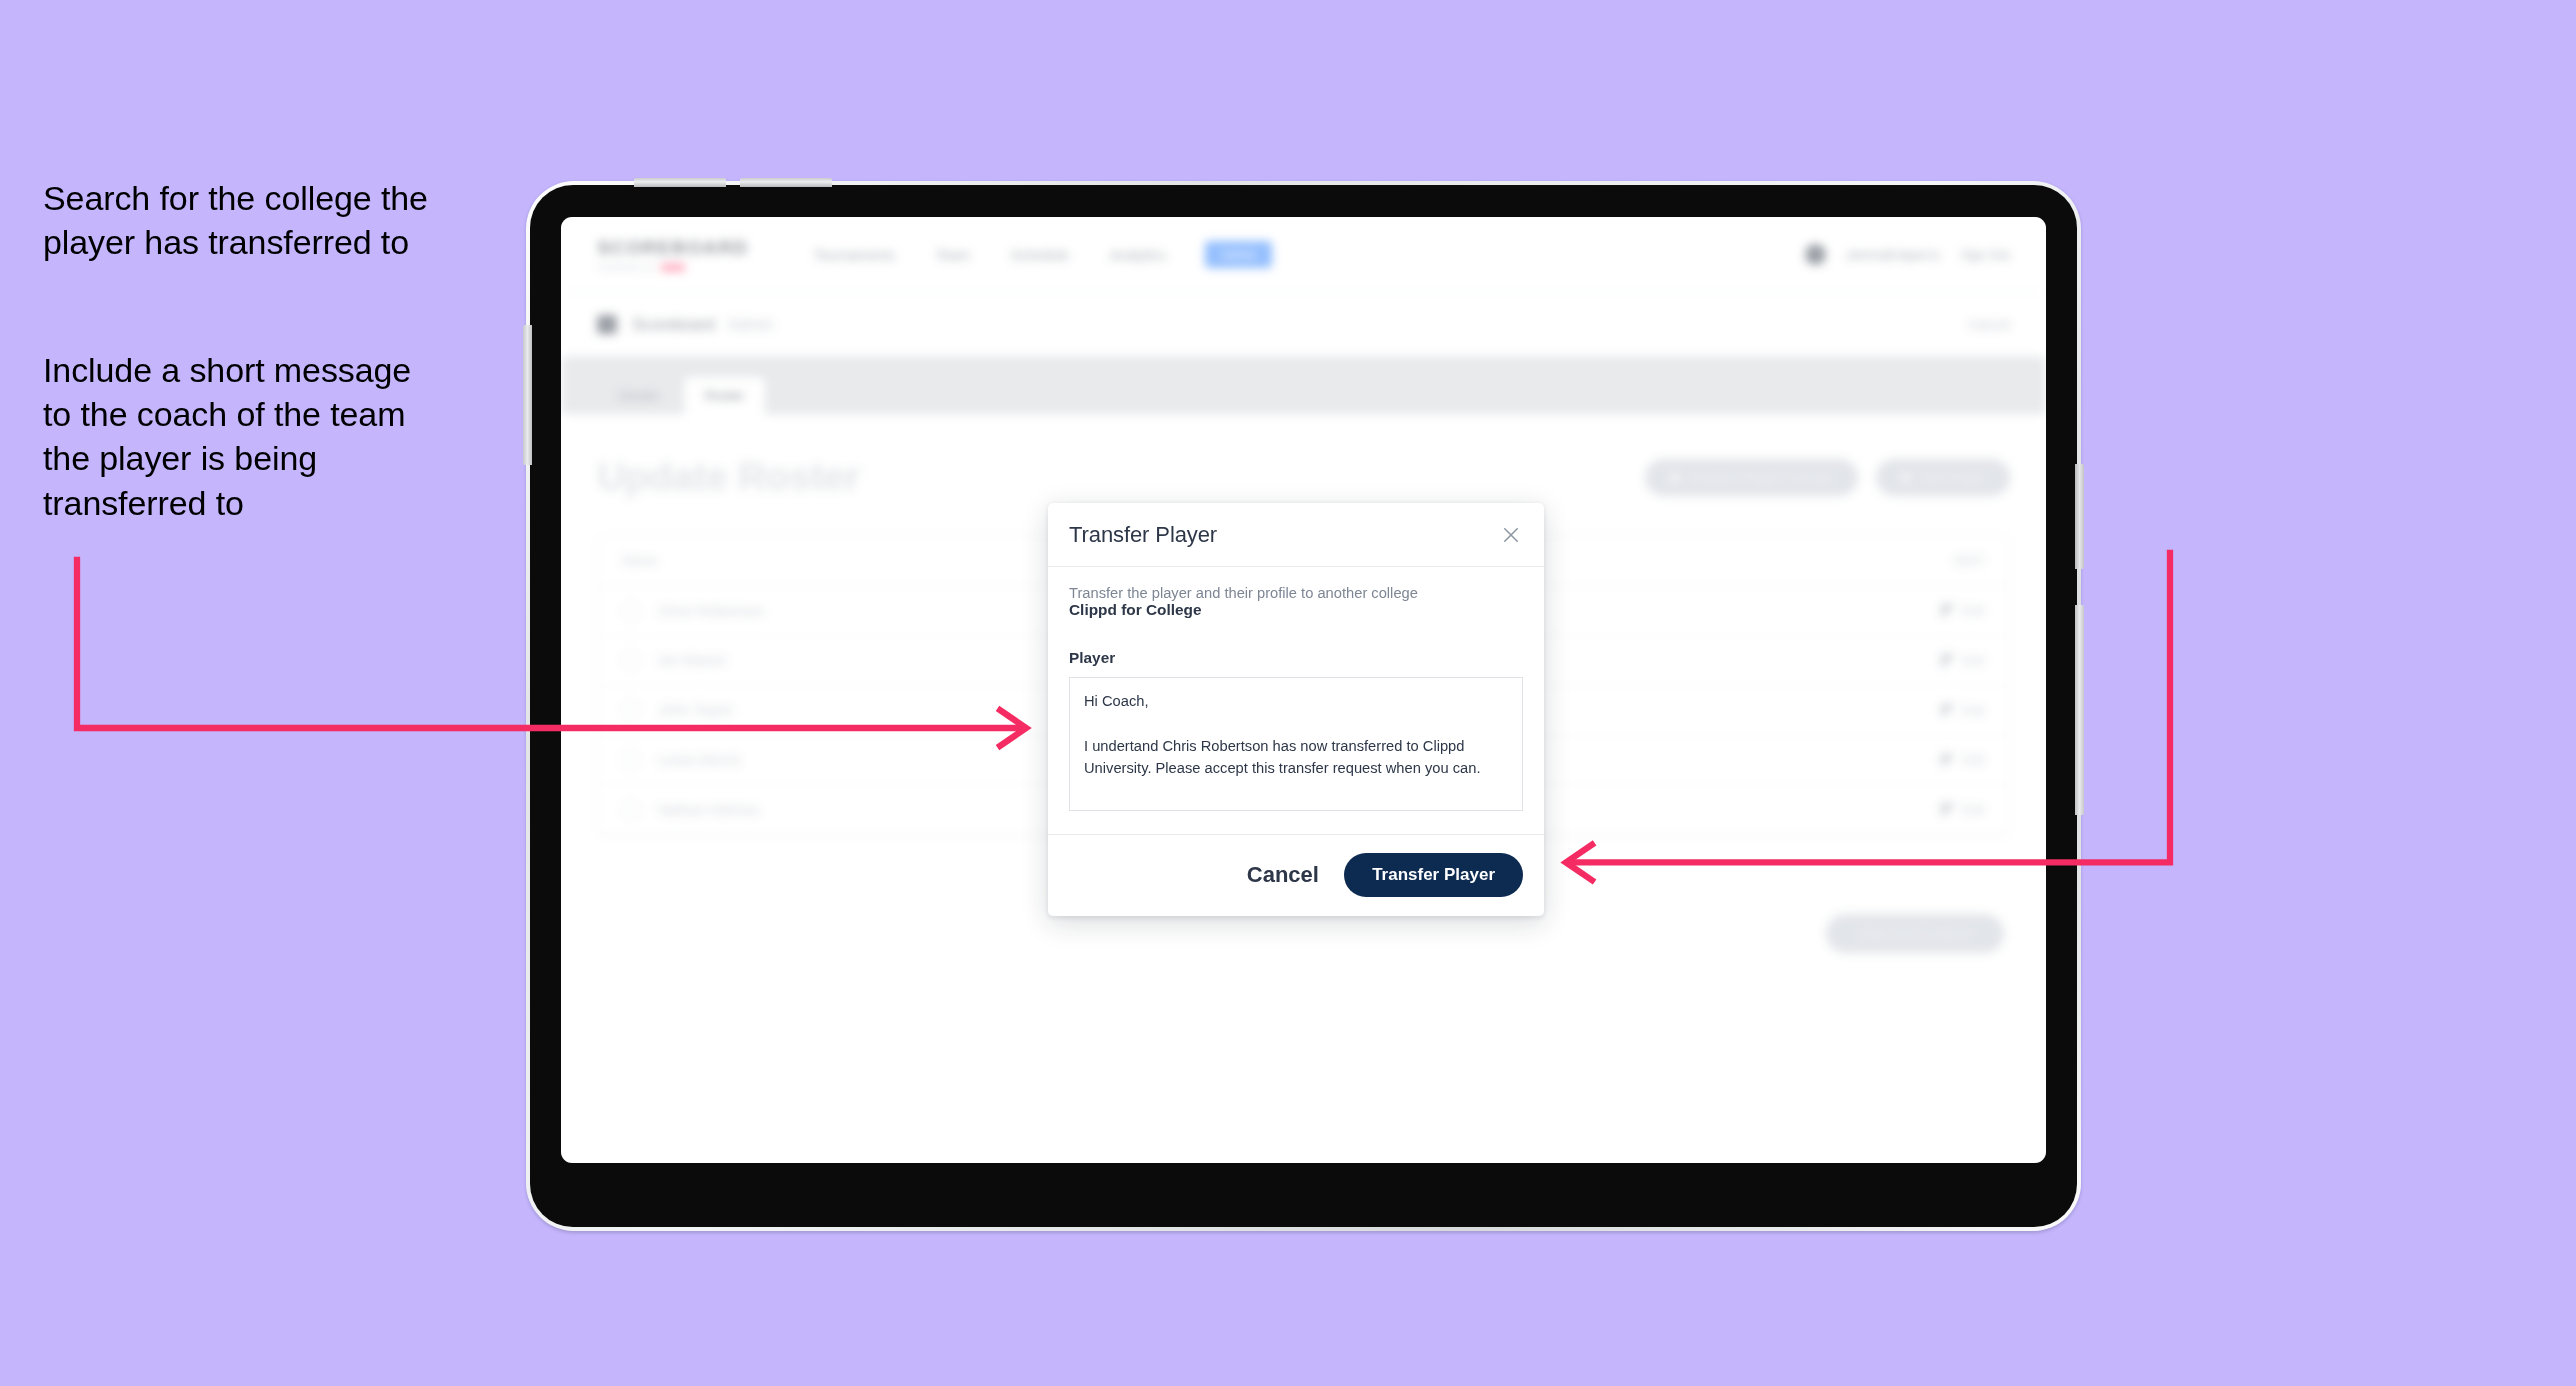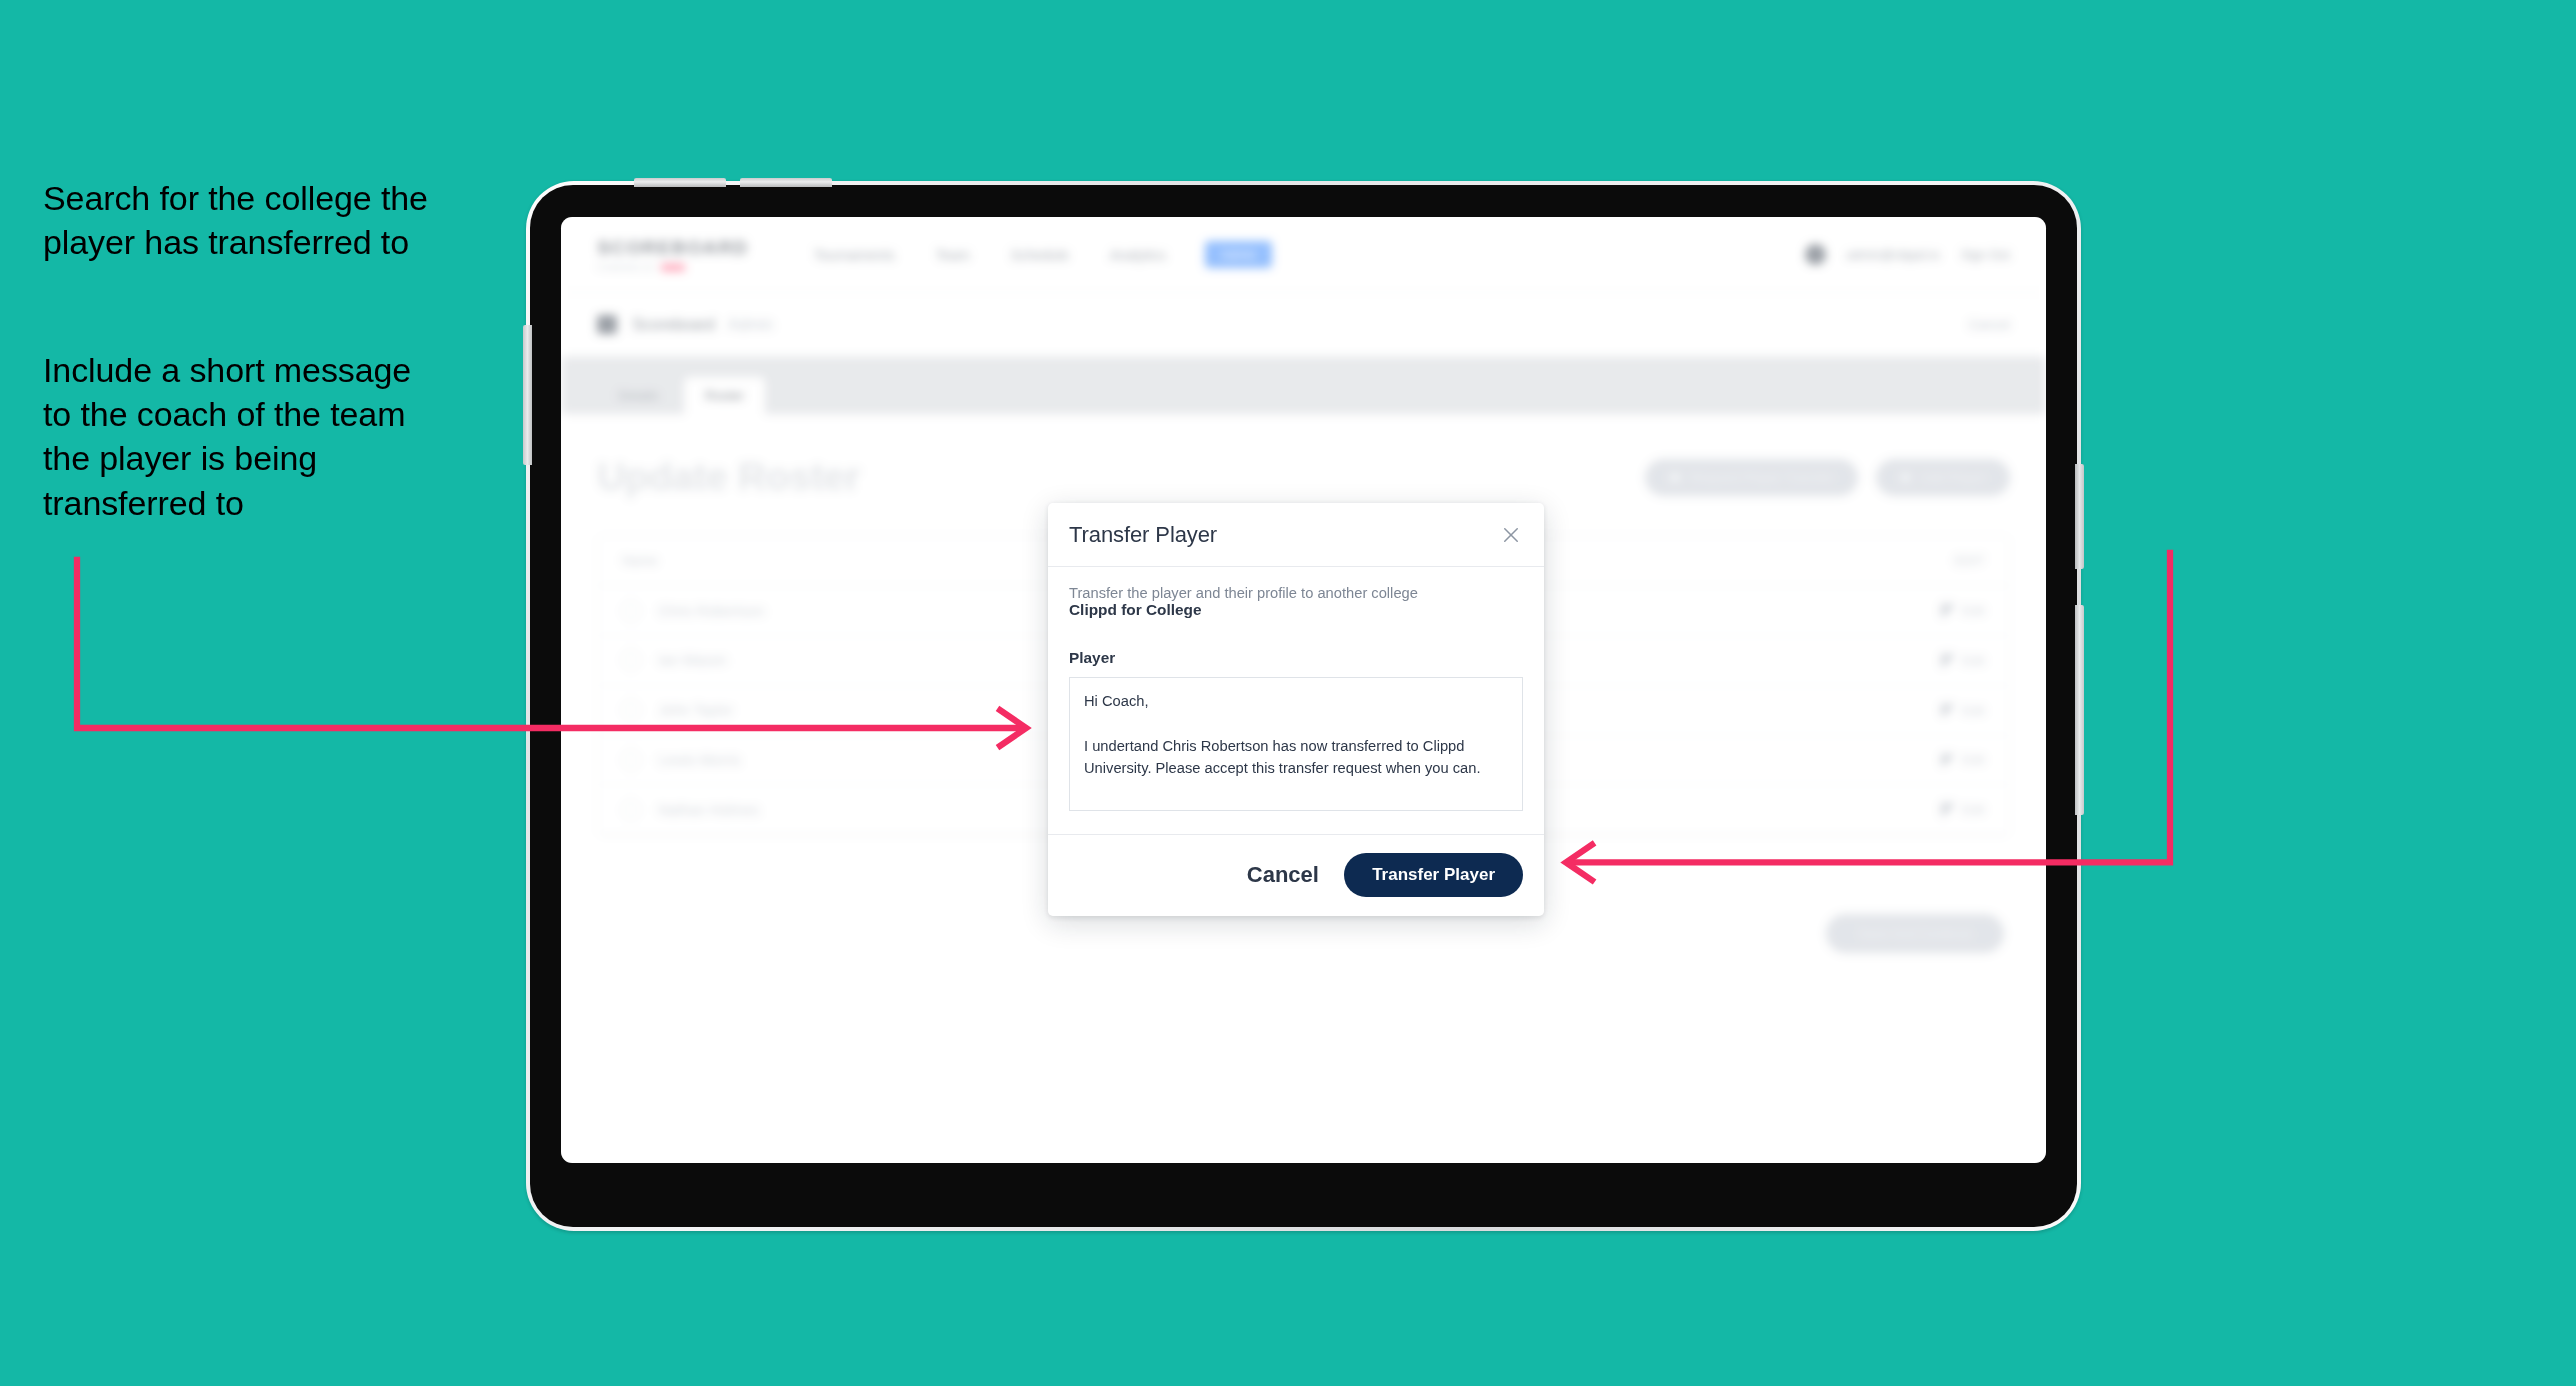--- a/index.html
+++ b/index.html
@@ -9,21 +9,21 @@
     height: 1386px;
     background: #ffffff;
     font-family: "Liberation Sans", sans-serif;
     overflow: hidden;
   }
 
   #stage {
     position: relative;
     width: 2576px;
     height: 1386px;
-    background: #14b8a6;
+    background: #c4b5fd;
   }
 
   
   .annotation-text {
     position: absolute;
     color: #000000;
     font-family: "Liberation Sans", sans-serif;
     font-size: 34px;
     line-height: 1.30;
     letter-spacing: -0.1px;

